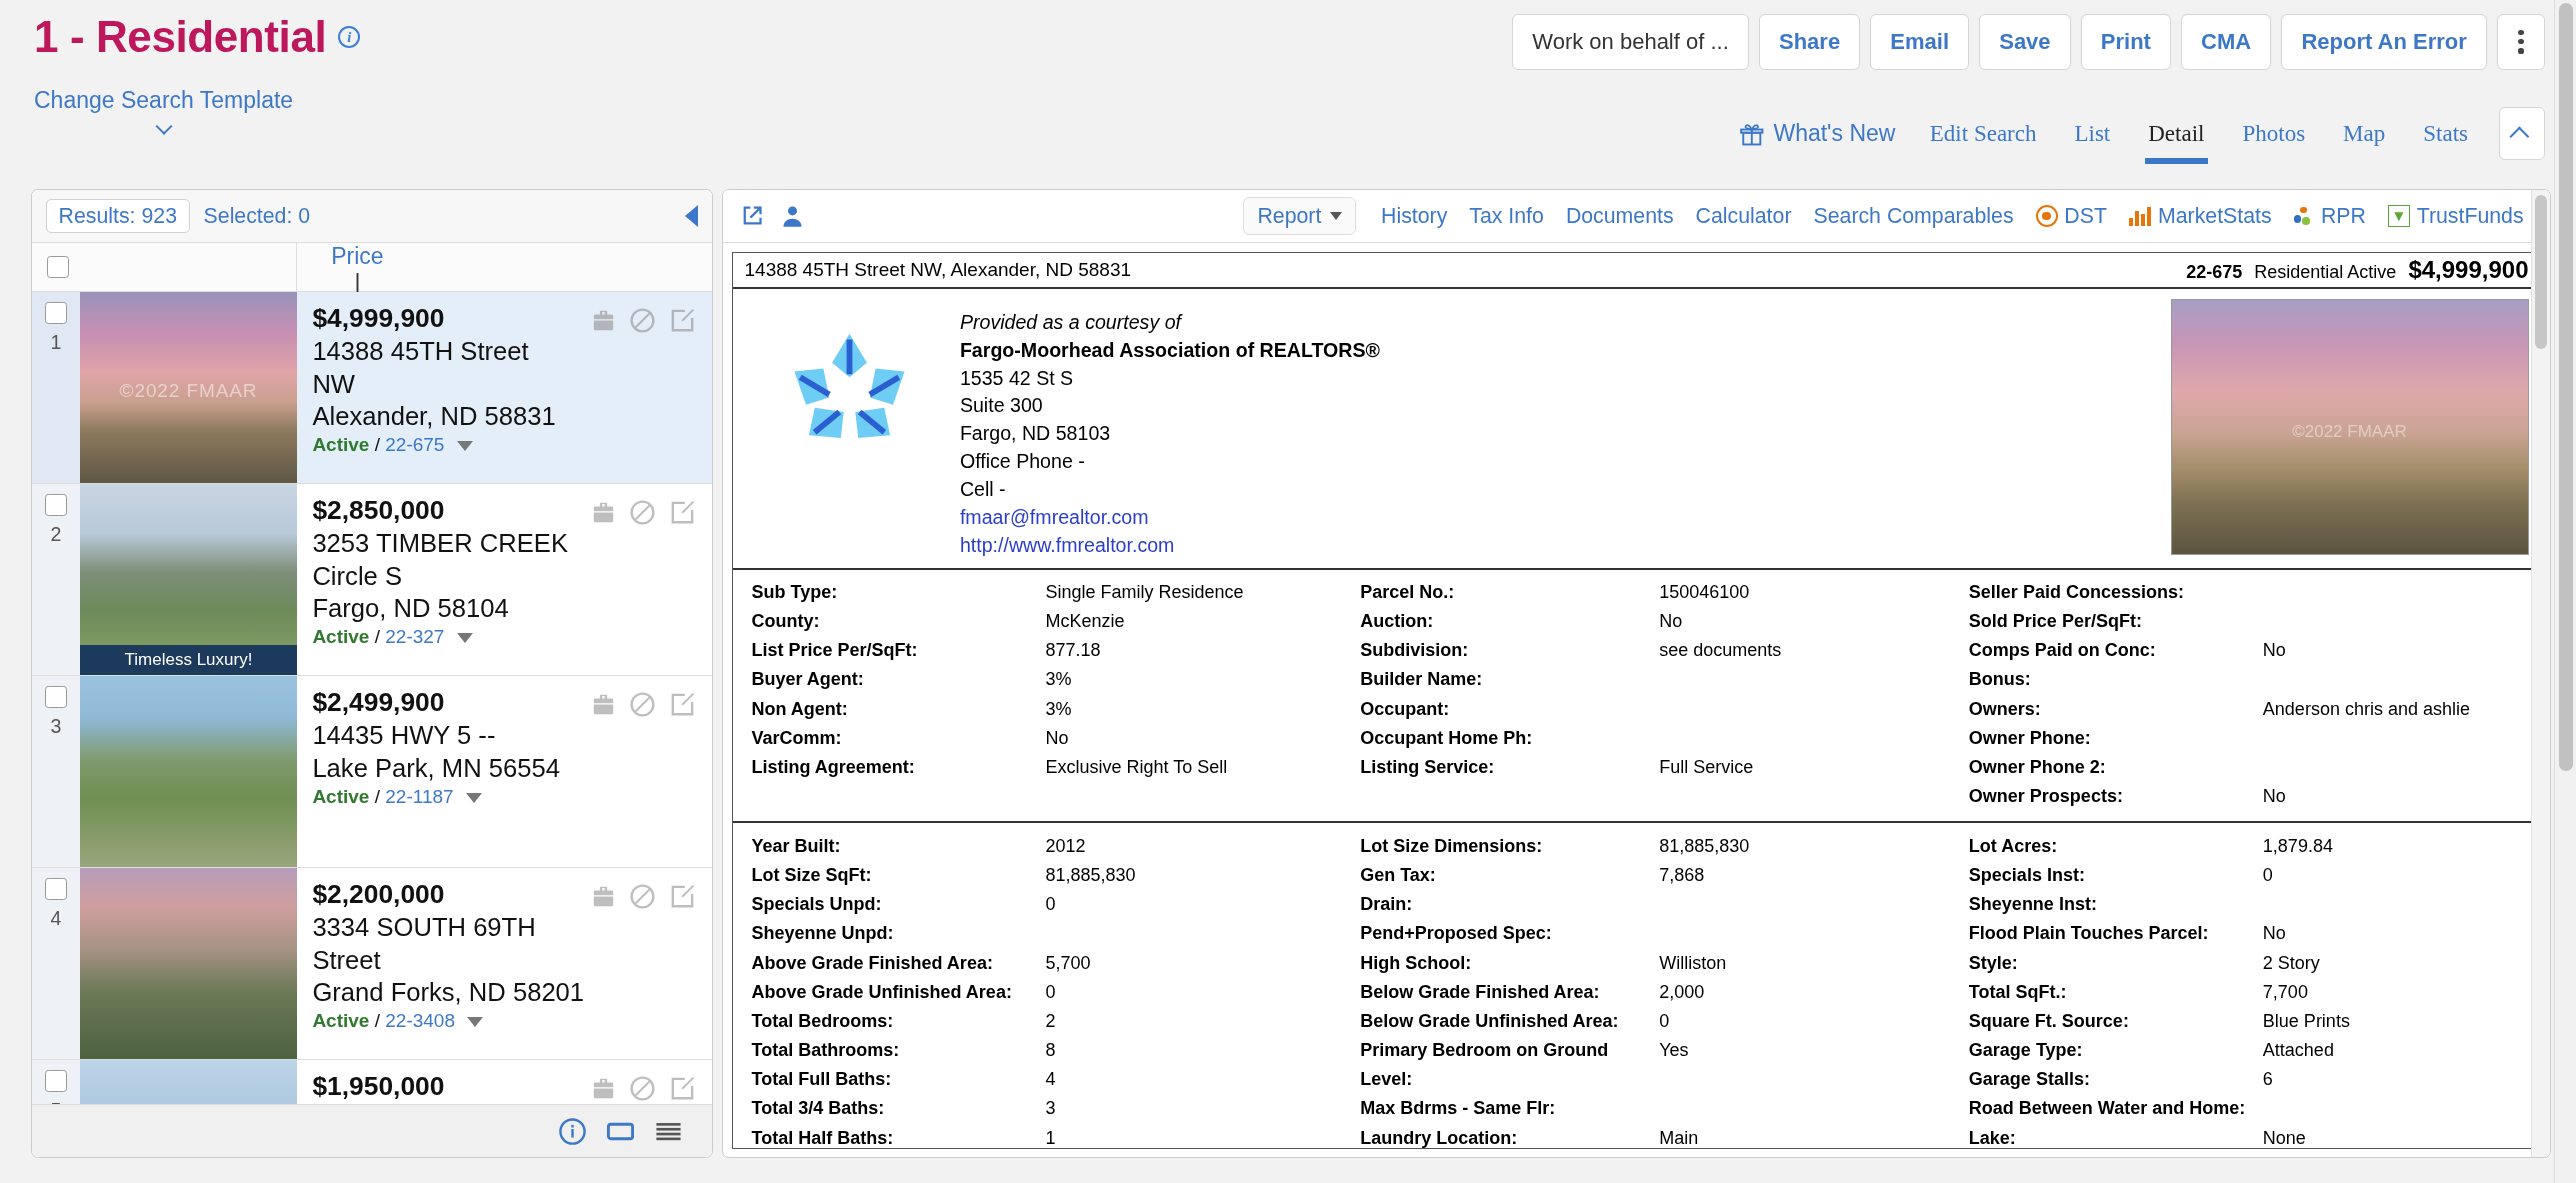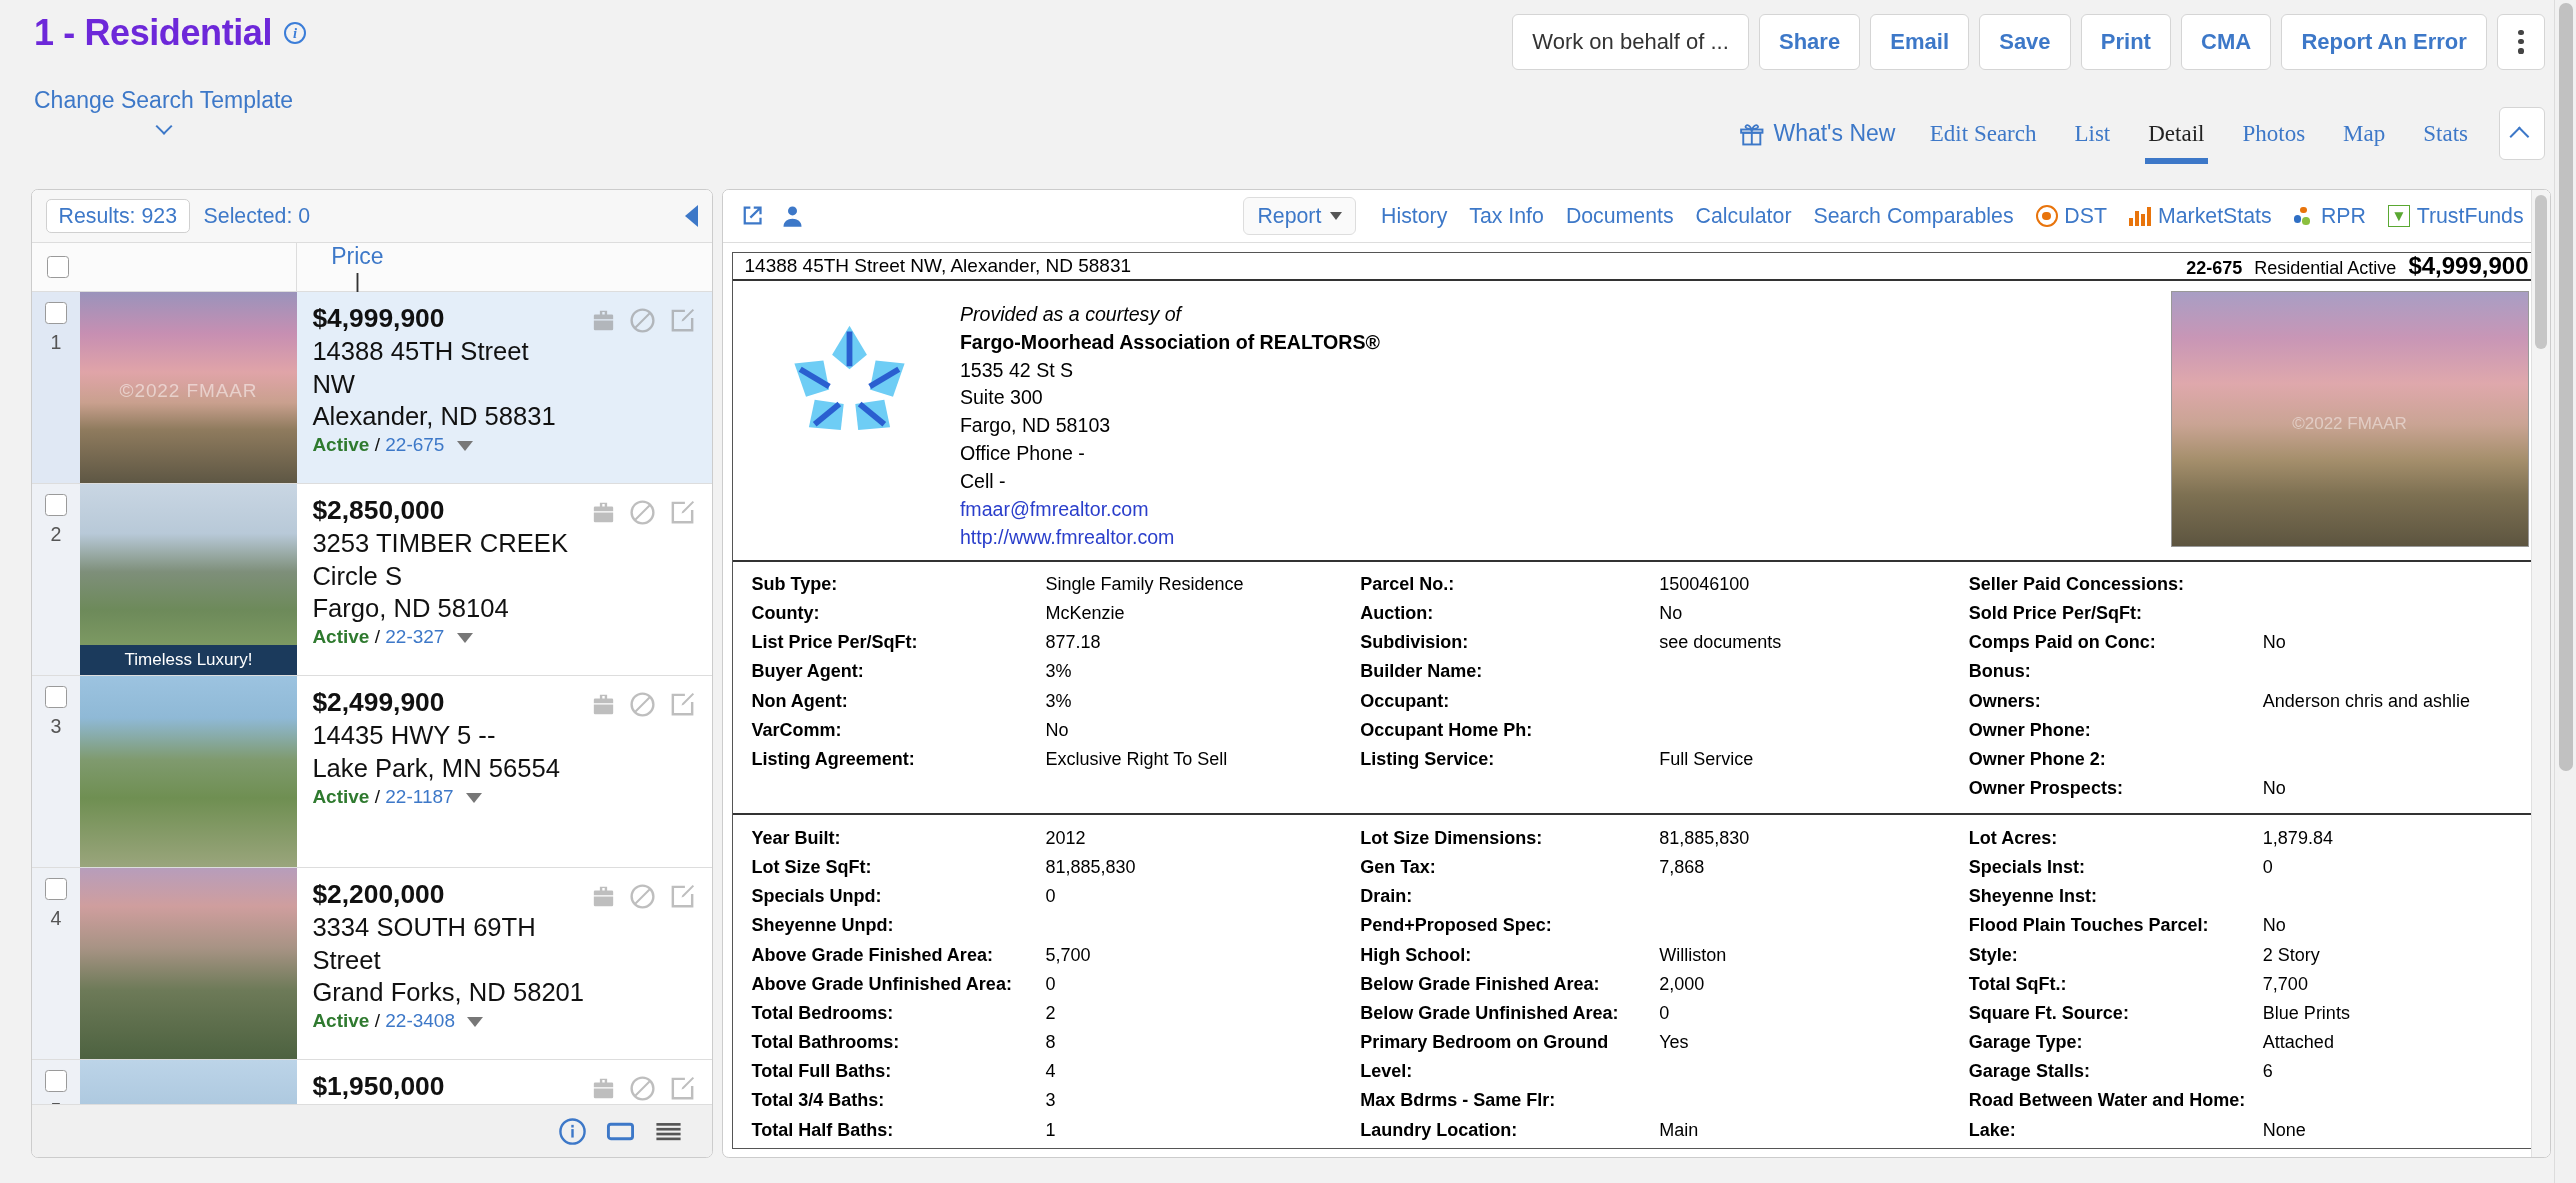--- a/index.html
+++ b/index.html
@@ -14,21 +14,21 @@
   
   #top-header {
     position: absolute; left: 0; top: 0; width: 2576px; height: 167px;
     background: #f2f2f2;
   }
   #page-title-wrap {
     position: absolute; left: 34px; top: 12px;
     display: flex; align-items: center; gap: 12px;
   }
   #page-title {
-    font-size: 36px; font-weight: bold; color: #6d28d9; letter-spacing: -0.4px;
+    font-size: 44px; font-weight: bold; color: #be185d; letter-spacing: -0.4px;
   }
   .info-icon {
     width: 22px; height: 22px; border-radius: 50%;
     border: 2.1px solid #3b7dd8; color: #3b7dd8;
     font-size: 14.5px; font-weight: bold; font-style: italic;
     display: flex; align-items: center; justify-content: center;
     font-family: "Liberation Serif", serif;
   }
   #change-template {
     position: absolute; left: 34px; top: 87px;
@@ -221,21 +221,21 @@
     color:#5aa832;font-size:15.4px;font-weight:bold;
   }
 
   
   #report {
     margin: 8.5px 8.5px 0 8.5px; border: 1.7px solid #555; height: 897px;
     overflow: hidden; background: #fff;
   }
   #rpt-addrbar {
     display: flex; align-items: center; padding: 5.1px 12px;
-    border-bottom: 2.6px solid #333; font-size: 19px; height: 28px;
+    border-bottom: 2.6px solid #333; font-size: 19px; height: 36px;
   }
   #rpt-addrbar .addr { font-weight: normal; color: #000; }
   #rpt-addrbar .right {
     margin-left: auto; display: flex; align-items: baseline; gap: 12px;
   }
   #rpt-addrbar .mls { font-weight: bold; font-size: 18px; }
   #rpt-addrbar .type { font-size: 18px; }
   #rpt-addrbar .price { font-weight: bold; font-size: 24px; }
 
   #rpt-courtesy {

